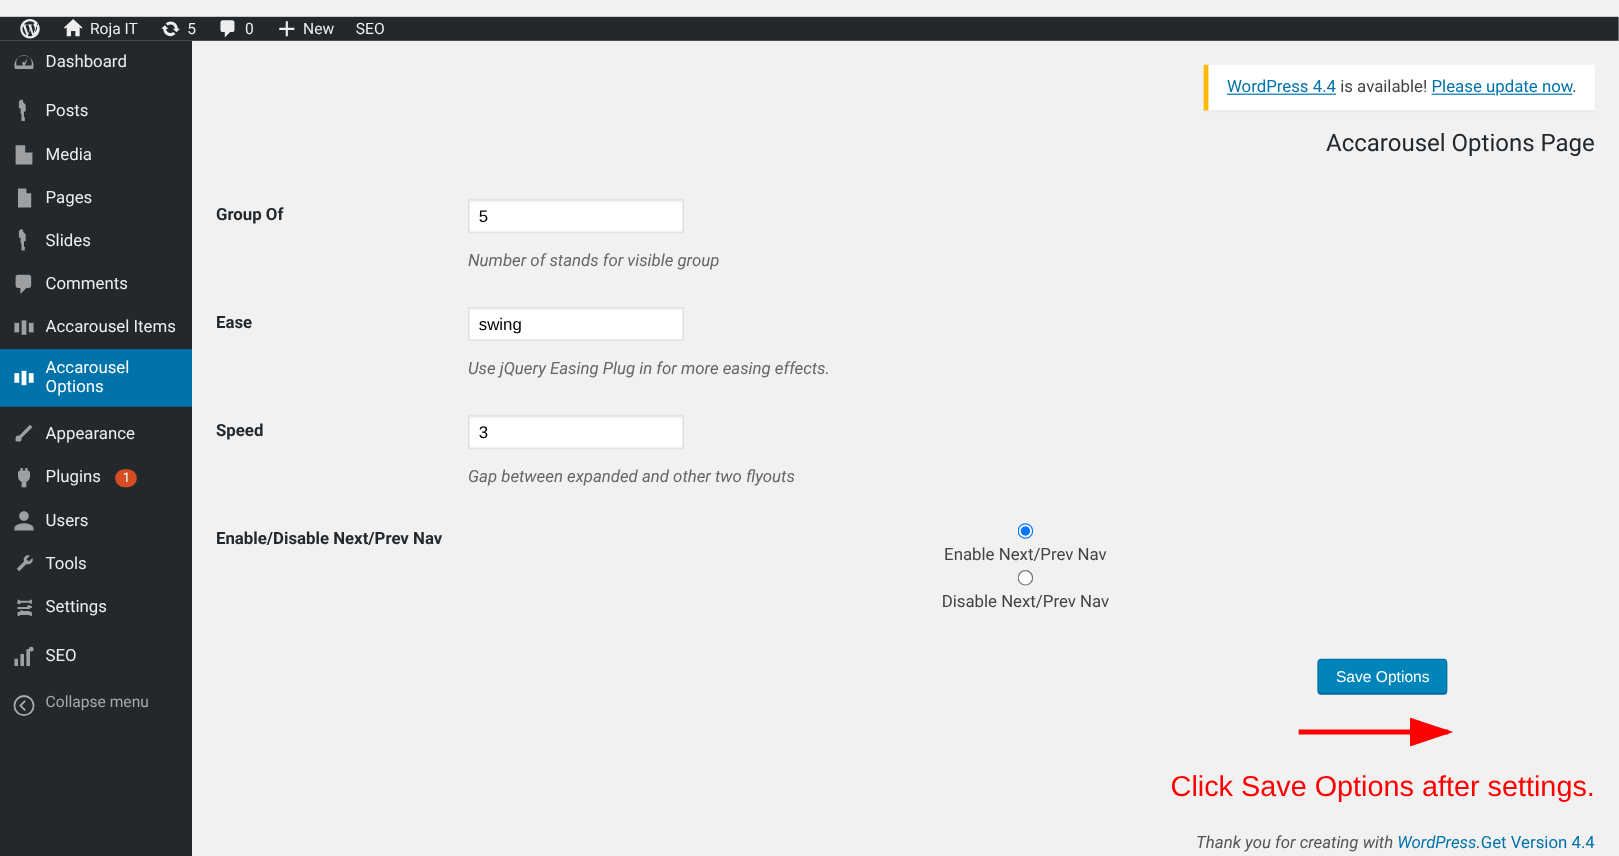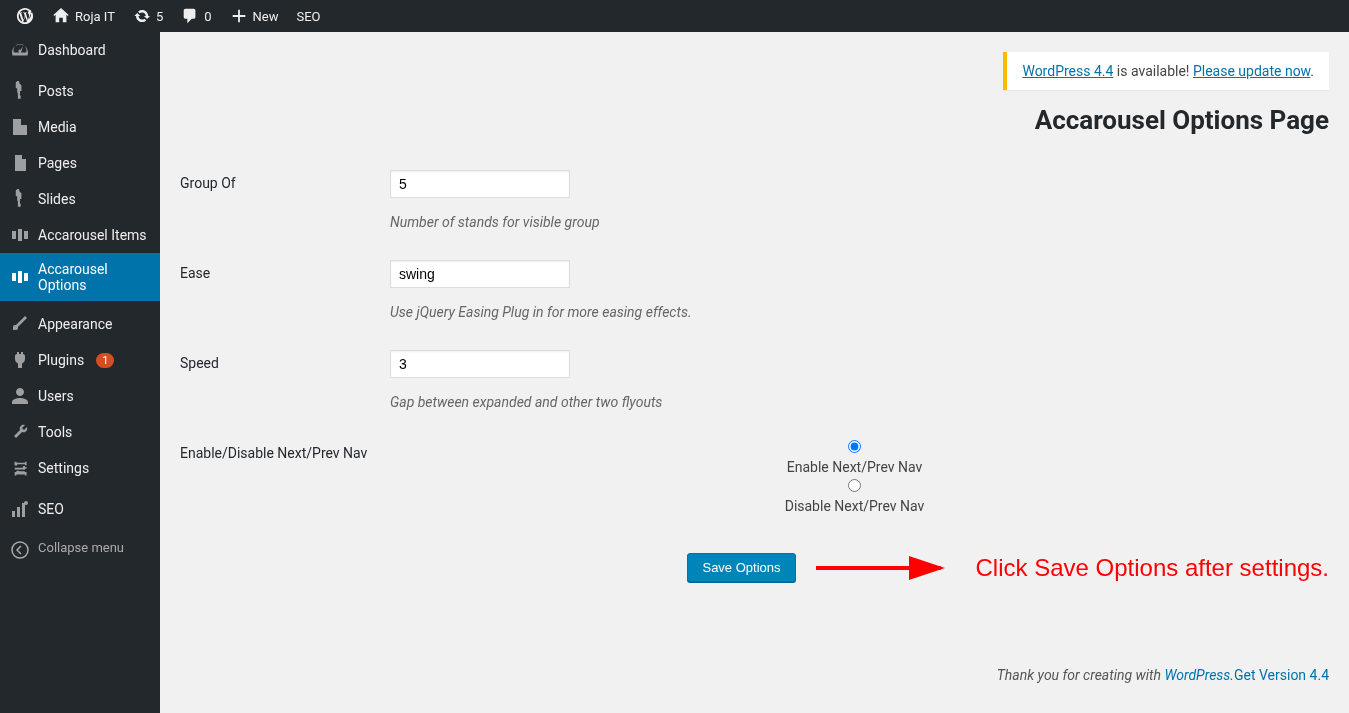--- a/index.html
+++ b/index.html
@@ -1,43 +1,43 @@
 <!DOCTYPE html>
 <html><head>
 <meta charset="utf-8">
 <style>
 * { margin: 0; padding: 0; box-sizing: border-box; }
 body { font-family: -apple-system, BlinkMacSystemFont, "Segoe UI", Roboto, sans-serif; font-size: 13px; color: #444; background: #f1f1f1; }
-.adminbar { background: #23282d; color: #eee; height: 32px; display: flex; align-items: center; padding: 0 8px; font-size: 13px; justify-content: space-between; }
+.adminbar { background: #23282d; color: #eee; height: 20px; display: flex; align-items: center; padding: 0 8px; font-size: 13px; justify-content: space-between; margin-top: 14px; }
 .adminbar-left, .adminbar-right { display: flex; align-items: center; gap: 2px; }
 .adminbar-item { display: flex; align-items: center; gap: 5px; padding: 0 8px; height: 32px; color: #eee; cursor: pointer; }
 .adminbar .icon { display: inline-flex; width: 18px; height: 18px; align-items: center; justify-content: center; }
 .avatar { width: 18px; height: 18px; background: #666; border: 1px solid #999; }
 .wrap { display: flex; min-height: calc(100vh - 32px); }
 .sidebar { width: 160px; background: #23282d; color: #eee; font-size: 14px; }
 .menu-item { display: flex; align-items: center; gap: 8px; padding: 8px 10px; color: #eee; cursor: pointer; position: relative; }
 .menu-item.active { background: #0073aa; color: #fff; }
 .menu-item.active::after { content: ""; position: absolute; right: -8px; top: 50%; margin-top: -8px; border: 8px solid transparent; border-right-color: #f1f1f1; }
 .menu-item .micon { width: 20px; height: 20px; display: inline-flex; align-items: center; justify-content: center; opacity: 0.6; }
 .menu-item.active .micon { opacity: 1; }
 .menu-sep { height: 5px; }
 .badge { background: #d54e21; color: #fff; border-radius: 10px; font-size: 11px; padding: 1px 6px; margin-left: 4px; }
 .collapse { display: flex; gap: 8px; padding: 8px 10px; color: #aaa; cursor: pointer; font-size: 13px; }
 .content { flex: 1; padding: 0 20px 20px; position: relative; display: flex; flex-direction: column; align-items: flex-end; }
 .notice { background: #fff; border-left: 4px solid #ffba00; box-shadow: 0 1px 1px rgba(0,0,0,0.04); margin: 20px 0 15px; padding: 11px 15px; font-size: 14px; display: inline-block; }
 .notice a { color: #0073aa; text-decoration: underline; }
-h1.page-title { font-size: 26px; font-weight: 700; margin: 0 0 20px; color: #23282d; }
+h1.page-title { font-size: 20px; font-weight: 400; margin: 0 0 20px; color: #23282d; }
 .form-table { width: 100%; border-collapse: collapse; }
-.form-table th { text-align: left; vertical-align: top; width: 200px; padding: 20px 10px 20px 0; font-weight: 400; color: #23282d; font-size: 14px; }
+.form-table th { text-align: left; vertical-align: top; width: 200px; padding: 20px 10px 20px 0; font-weight: 700; color: #23282d; font-size: 14px; }
 .form-table td { padding: 15px 10px; vertical-align: top; }
 .form-table input[type=text] { padding: 5px 8px; border: 1px solid #ddd; background: #fff; font-size: 14px; width: 180px; box-shadow: inset 0 1px 2px rgba(0,0,0,0.07); }
 .description { color: #666; font-style: italic; font-size: 14px; margin-top: 16px; display: block; }
 .radio-row { display: flex; align-items: center; gap: 6px; font-size: 14px; margin-bottom: 4px; flex-direction: column; }
 .button-primary { background: #0085ba; border: 1px solid #0073aa; color: #fff; padding: 6px 14px; border-radius: 3px; font-size: 13px; cursor: pointer; box-shadow: 0 1px 0 #006799; }
-.submit-row { margin-top: 20px; display: flex; align-items: center; gap: 20px; }
+.submit-row { margin-top: 20px; display: flex; align-items: center; gap: 20px; flex-direction: column; }
 .annotation-text { color: #ff0000; font-size: 24px; font-family: Arial; }
 .footer { margin-top: auto; padding: 25px 0 10px; display: flex; justify-content: space-between; font-style: italic; color: #555; font-size: 14px; }
 .footer a { color: #0073aa; text-decoration: none; }
 .footer-right { color: #0073aa; font-style: normal; font-weight: 400; }
 svg { fill: currentColor; }
 </style>
 </head>
 <body>
 
 <div class="adminbar">
@@ -122,20 +122,28 @@
         </span>
         <span>Pages</span>
       </div>
       <div class="menu-item">
         <span class="micon">
           <svg viewBox="0 0 20 20" width="20" height="20">
             <path d="M16 3l-1 1v3l-4 4-1-1-3 3v1l-2 2-2-2 4-4v-1l3-3-1-1 4-4h3z" transform="rotate(-45 10 10)"></path>
           </svg>
         </span>
         <span>Slides</span>
+      </div>
+      <div class="menu-item">
+        <span class="micon">
+          <svg viewBox="0 0 20 20" width="20" height="20">
+            <path d="M5 2h9c1.1 0 2 .9 2 2v7c0 1.1-.9 2-2 2h-2l-5 5v-5H5c-1.1 0-2-.9-2-2V4c0-1.1.9-2 2-2z"></path>
+          </svg>
+        </span>
+        <span>Comments</span>
       </div>
       <div class="menu-item">
         <span class="micon">
           <svg viewBox="0 0 20 20" width="20" height="20">
             <rect x="2" y="6" width="4" height="8"></rect>
             <rect x="8" y="4" width="4" height="12"></rect>
             <rect x="14" y="6" width="4" height="8"></rect>
           </svg>
         </span>
         <span>Accarousel Items</span>

